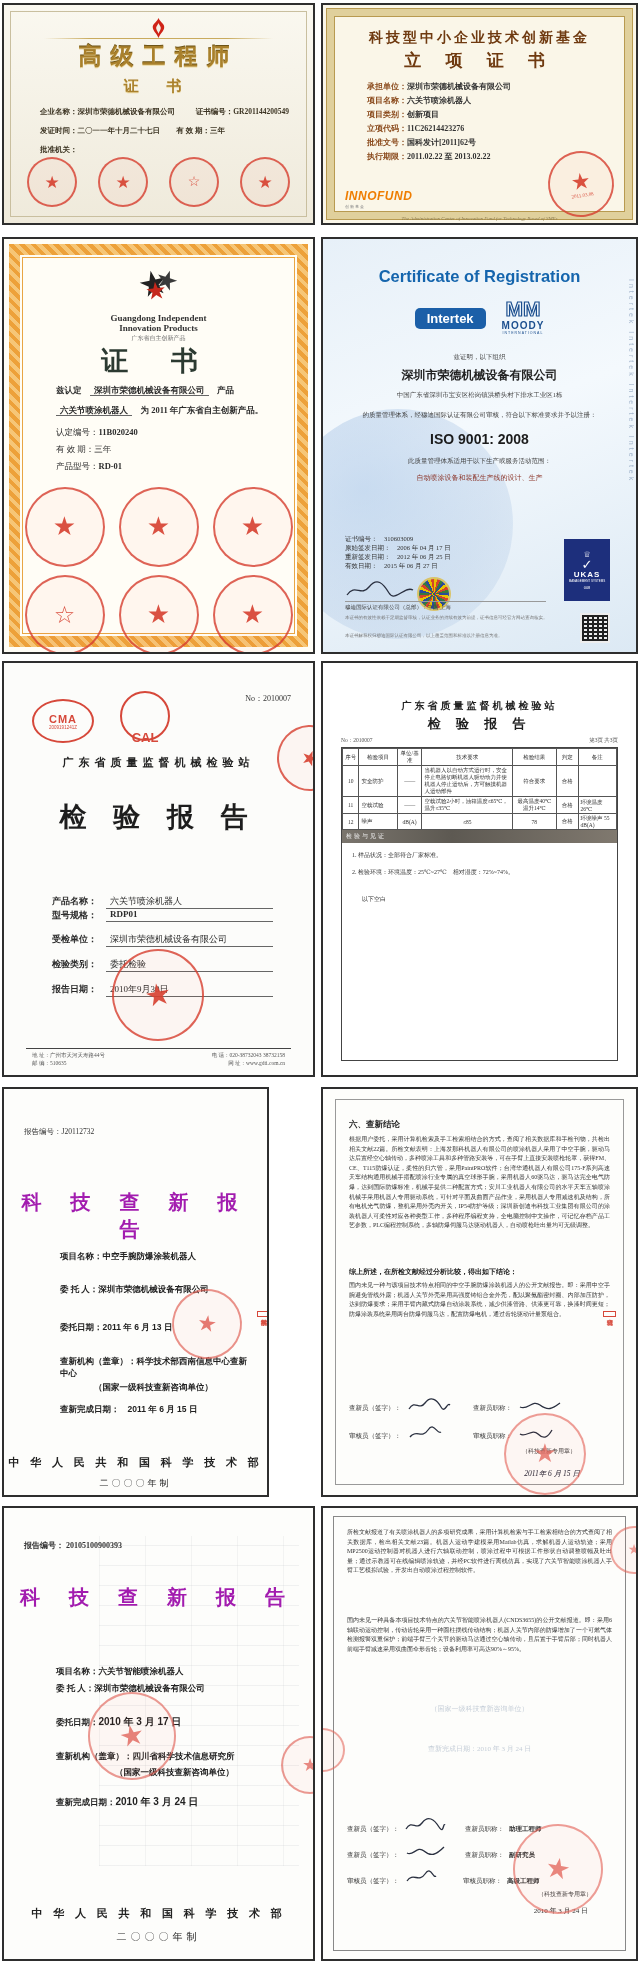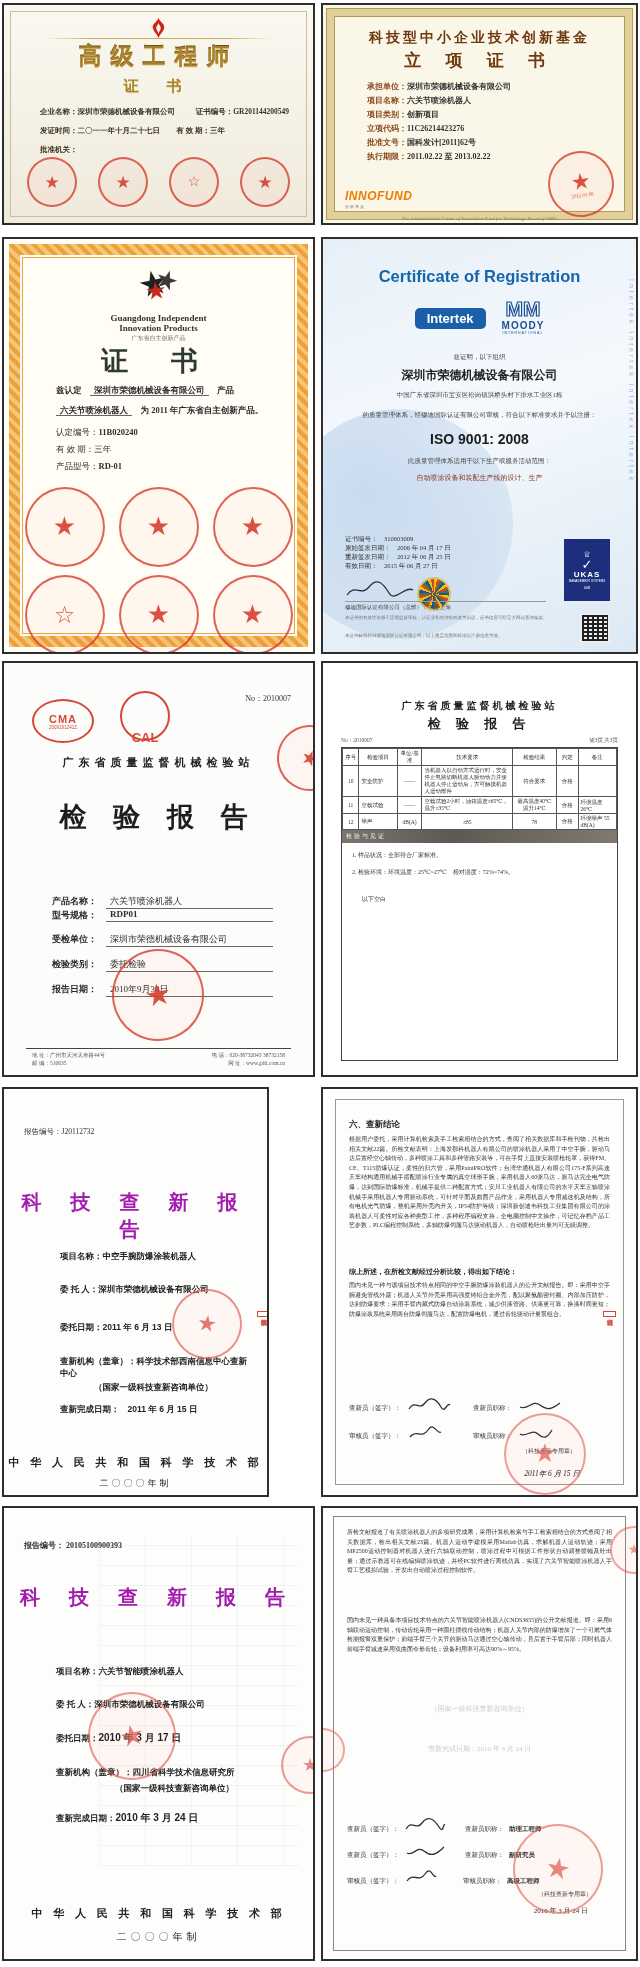--- a/index.html
+++ b/index.html
@@ -372,21 +372,21 @@
         <span class="star" style="font-size:26px;color:rgba(226,96,86,.75);">★</span>
       </div>
     <div class="edge-stamp" style="right:20px;top:222px;">骑缝章</div>
   </div>
 
   <div class="cell" style="left:2px;top:1506px;width:313px;height:455px;background:#fdfdfb;">
     <div class="ghostgrid" style="right:14px;top:28px;width:200px;height:330px;"></div>
     <div class="abs" style="left:20px;top:32px;font-size:8px;font-weight:bold;color:#333;">报告编号： 20105100900393</div>
     <div class="abs ctr c7-title" style="left:0;right:0;top:76px;">科 技 查 新 报 告</div>
     <div class="abs" style="left:52px;right:20px;top:158px;">
-      <div class="c7-f" style="margin-bottom:21px;"><span>项目名称：</span><span>六关节智能喷涂机器人</span></div>
+      <div class="c7-f" style="margin-bottom:5px;"><span>项目名称：</span><span>六关节智能喷涂机器人</span></div>
       <div class="c7-f" style="margin-bottom:20px;"><span>委 托 人：</span><span>深圳市荣德机械设备有限公司</span></div>
       <div class="c7-f" style="margin-bottom:22px;"><span>委托日期：</span><span style="font-family:'Liberation Sans',sans-serif;font-size:10px;">2010 年 3 月 17 日</span></div>
       <div class="c7-f" style="margin-bottom:4px;"><span>查新机构（盖章）：</span><span>四川省科学技术信息研究所</span></div>
       <div class="c7-f" style="margin-bottom:16px;text-align:center;">（国家一级科技查新咨询单位）</div>
       <div class="c7-f"><span>查新完成日期：</span><span style="font-family:'Liberation Sans',sans-serif;font-size:10px;">2010 年 3 月 24 日</span></div>
     </div>
     <div class="seal" style="width:84px;height:84px;left:84px;top:184px;border-color:rgba(222,90,80,.6);transform:rotate(-12deg);">
         <span class="star" style="font-size:28px;color:rgba(222,90,80,.75);">★</span>
       </div>
     <div class="seal" style="width:54px;height:54px;right:-26px;top:228px;border-color:rgba(222,90,80,.6);">

